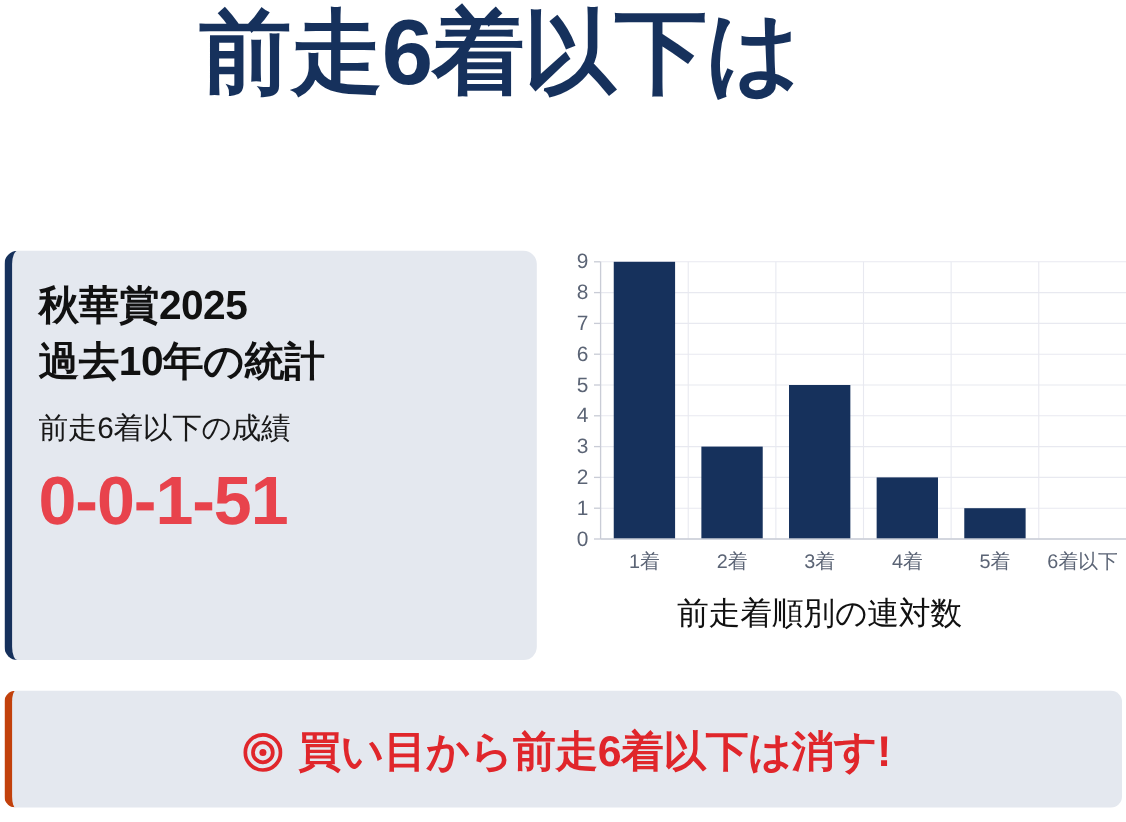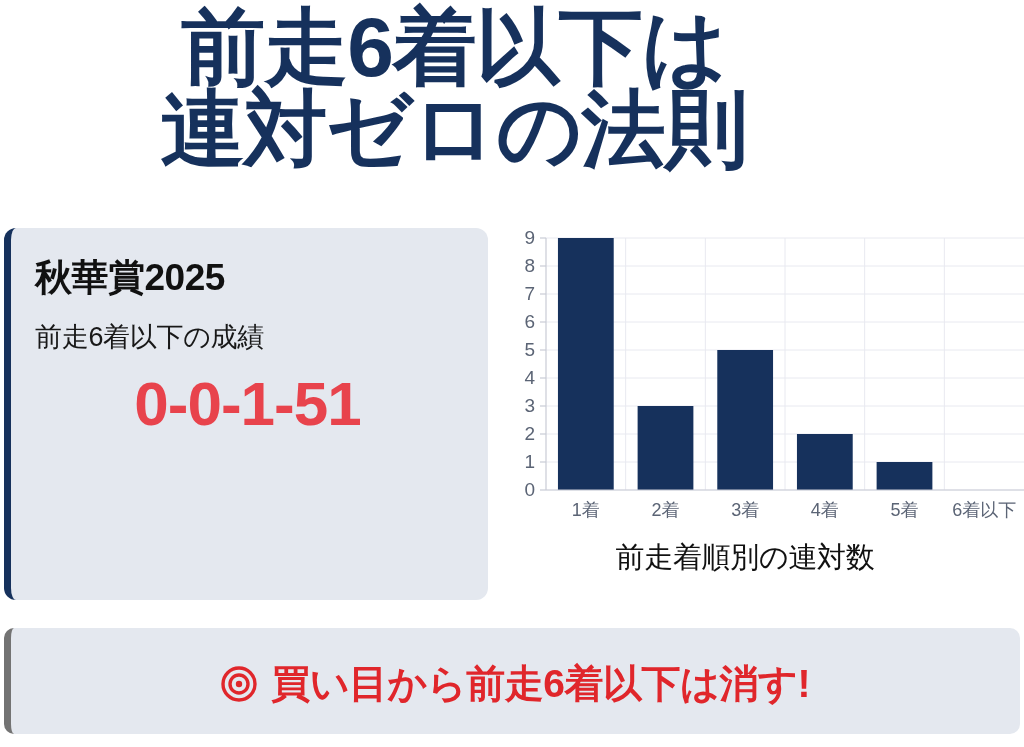--- a/index.html
+++ b/index.html
@@ -66,21 +66,20 @@
     margin-top: 18px;
     letter-spacing: -0.3px;
   }
   .card-record {
     font-size: 62px;
     font-weight: 700;
     color: #e8434c;
     margin-top: 16px;
     letter-spacing: -1px;
     line-height: 1.05;
-    text-align: center;
   }
   .card-note {
     display: flex;
     align-items: center;
     gap: 12px;
     margin-top: 22px;
   }
   .warn-icon {
     width: 26px;
     height: 24px;
@@ -117,21 +116,21 @@
 
   
   .cta-banner {
     position: absolute;
     left: 4px;
     top: 628px;
     width: 1016px;
     height: 106px;
     background: #e4e8ef;
     border-radius: 10px;
-    border-left: 7px solid #737373;
+    border-left: 7px solid #c2410c;
     box-sizing: border-box;
     display: flex;
     flex-direction: column;
     align-items: center;
     justify-content: center;
     padding-top: 6px;
   }
   .cta-main {
     display: flex;
     align-items: center;
@@ -151,25 +150,25 @@
     line-height: 1.1;
   }
   .cta-sub .strong { font-weight: 700; }
   .cta-sub .light { font-weight: 400; }
 </style>
 </head>
 <body>
 
 <div class="title-block">
   <span class="title-line">前走6着以下は</span>
-  <span class="title-line">連対ゼロの法則</span>
 </div>
 
 <div class="stat-card">
   <div class="card-h1">秋華賞2025</div>
+  <div class="card-h2">過去10年の統計</div>
   <div class="card-sub">前走6着以下の成績</div>
   <div class="card-record">0-0-1-51</div>
 </div>
 
 <div class="chart-wrap">
   <svg class="chart-svg" width="524" height="300" viewBox="0 0 524 300">
     <g id="chart-gridlines">
         <line x1="46" y1="260" x2="524" y2="260" stroke="#e8e9f0" stroke-width="1"></line>
         <line x1="46" y1="232" x2="524" y2="232" stroke="#e8e9f0" stroke-width="1"></line>
         <line x1="46" y1="204" x2="524" y2="204" stroke="#e8e9f0" stroke-width="1"></line>

